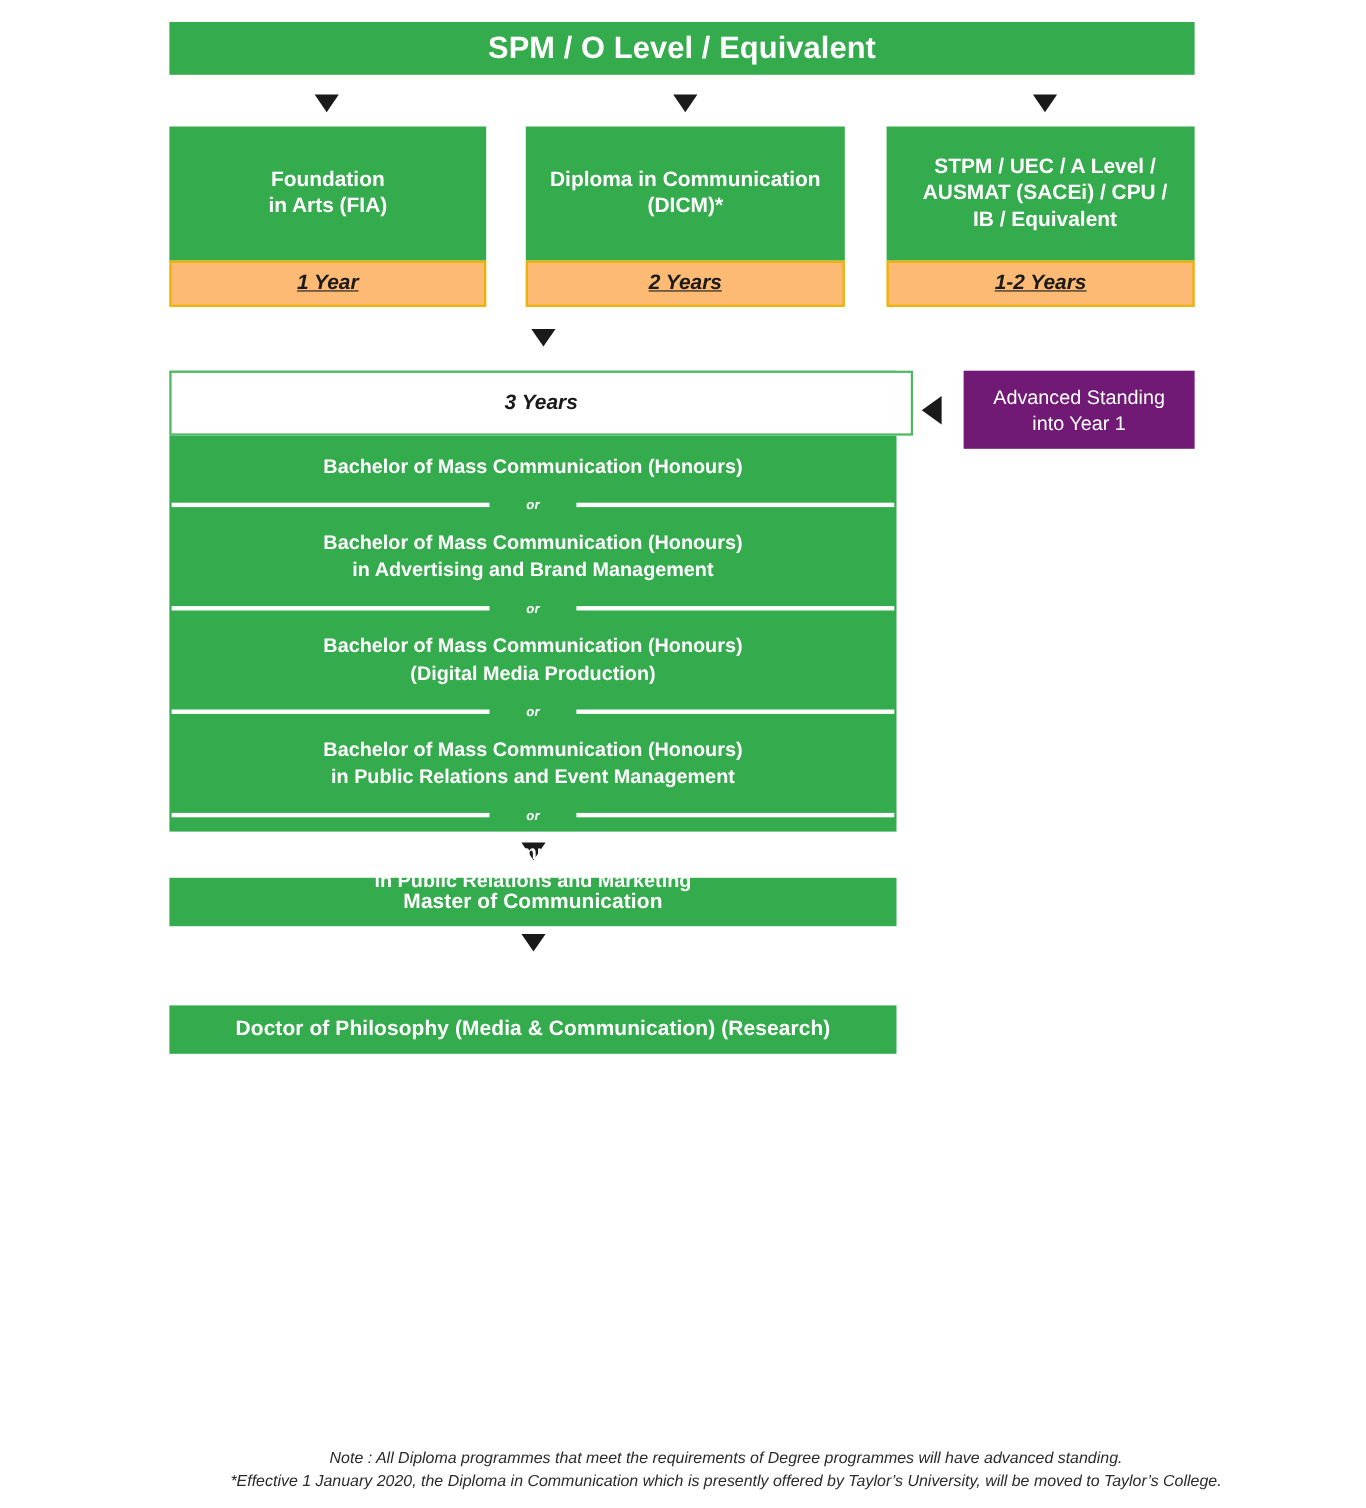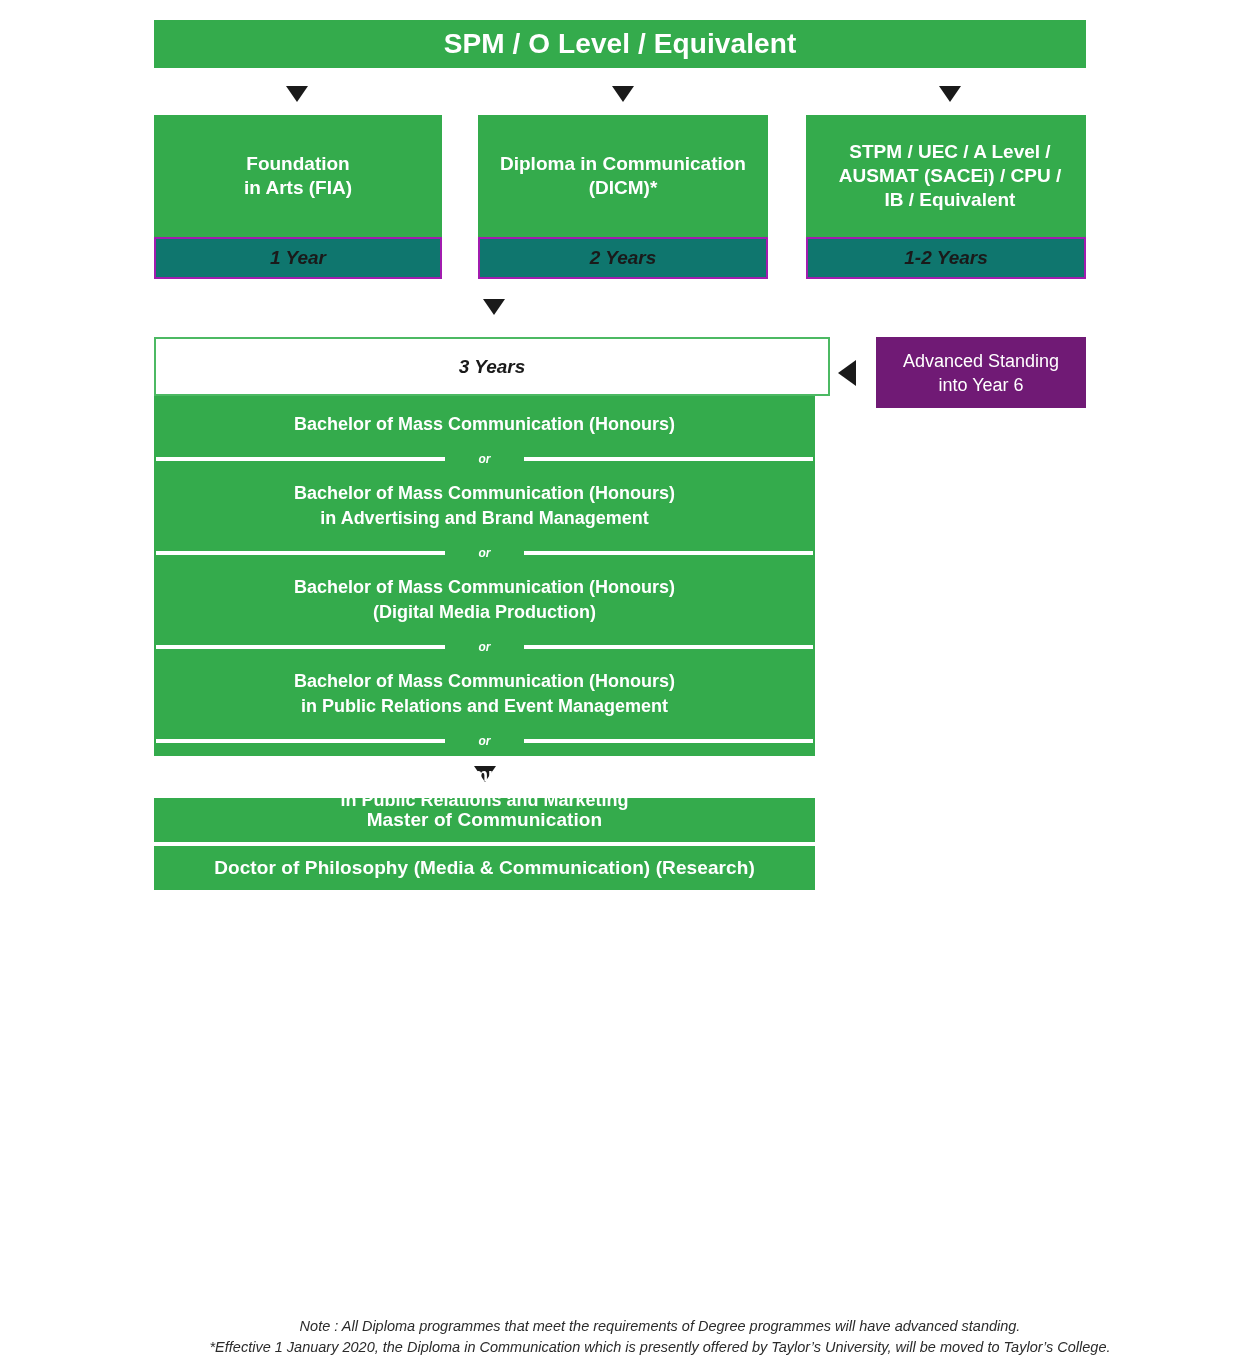--- a/index.html
+++ b/index.html
@@ -57,30 +57,31 @@
     font-size: 19px;
     line-height: 24px;
     display: flex;
     align-items: center;
     justify-content: center;
     text-align: center;
     box-sizing: border-box;
     padding: 4px 8px;
   }
   .path-card .card-dur {
-    background: #0f766e;
-    border: 2px solid #a21caf;
+    background: #fdba74;
+    border: 2px solid #eab308;
     color: #1a1a1a;
     font-weight: bold;
     font-style: italic;
     font-size: 19px;
     display: flex;
     align-items: center;
     justify-content: center;
     box-sizing: border-box;
+    text-decoration: underline;
   }
 
   #card-fia      { left: 154px; top: 115px; width: 288px; }
   #card-dicm     { left: 478px; top: 115px; width: 290px; }
   #card-preu     { left: 806px; top: 115px; width: 280px; }
 
   #card-fia  .card-head { height: 122px; }
   #card-dicm .card-head { height: 122px; justify-content: center; }
   #card-preu .card-head { height: 122px; padding-left: 16px; }
   .card-dur { height: 42px; }
@@ -201,21 +202,21 @@
   
   #master-bar {
     left: 154px;
     top: 798px;
     width: 661px;
     height: 44px;
     font-size: 19px;
   }
   #phd-bar {
     left: 154px;
-    top: 846px;
+    top: 914px;
     width: 661px;
     height: 44px;
     font-size: 19px;
   }
 
   
   #footnotes {
     position: absolute;
     left: 160px;
     top: 1316px;
@@ -328,21 +329,21 @@
       <span>Bachelor of Mass Communication (Honours)</span><br>
       <span>in Public Relations and Marketing</span>
     </div>
 
   </div>
 
   <div class="tri-left" id="tri-adv"></div>
   <div id="adv-standing">
     <span>
       <span>Advanced Standing</span><br>
-      <span>into Year 6</span>
+      <span>into Year 1</span>
     </span>
   </div>
 
   <div class="tri-down" id="tri-5"></div>
   <div class="green-bar" id="master-bar">
     <span>Master of Communication</span>
   </div>
 
   <div class="tri-down" id="tri-6"></div>
   <div class="green-bar" id="phd-bar">

